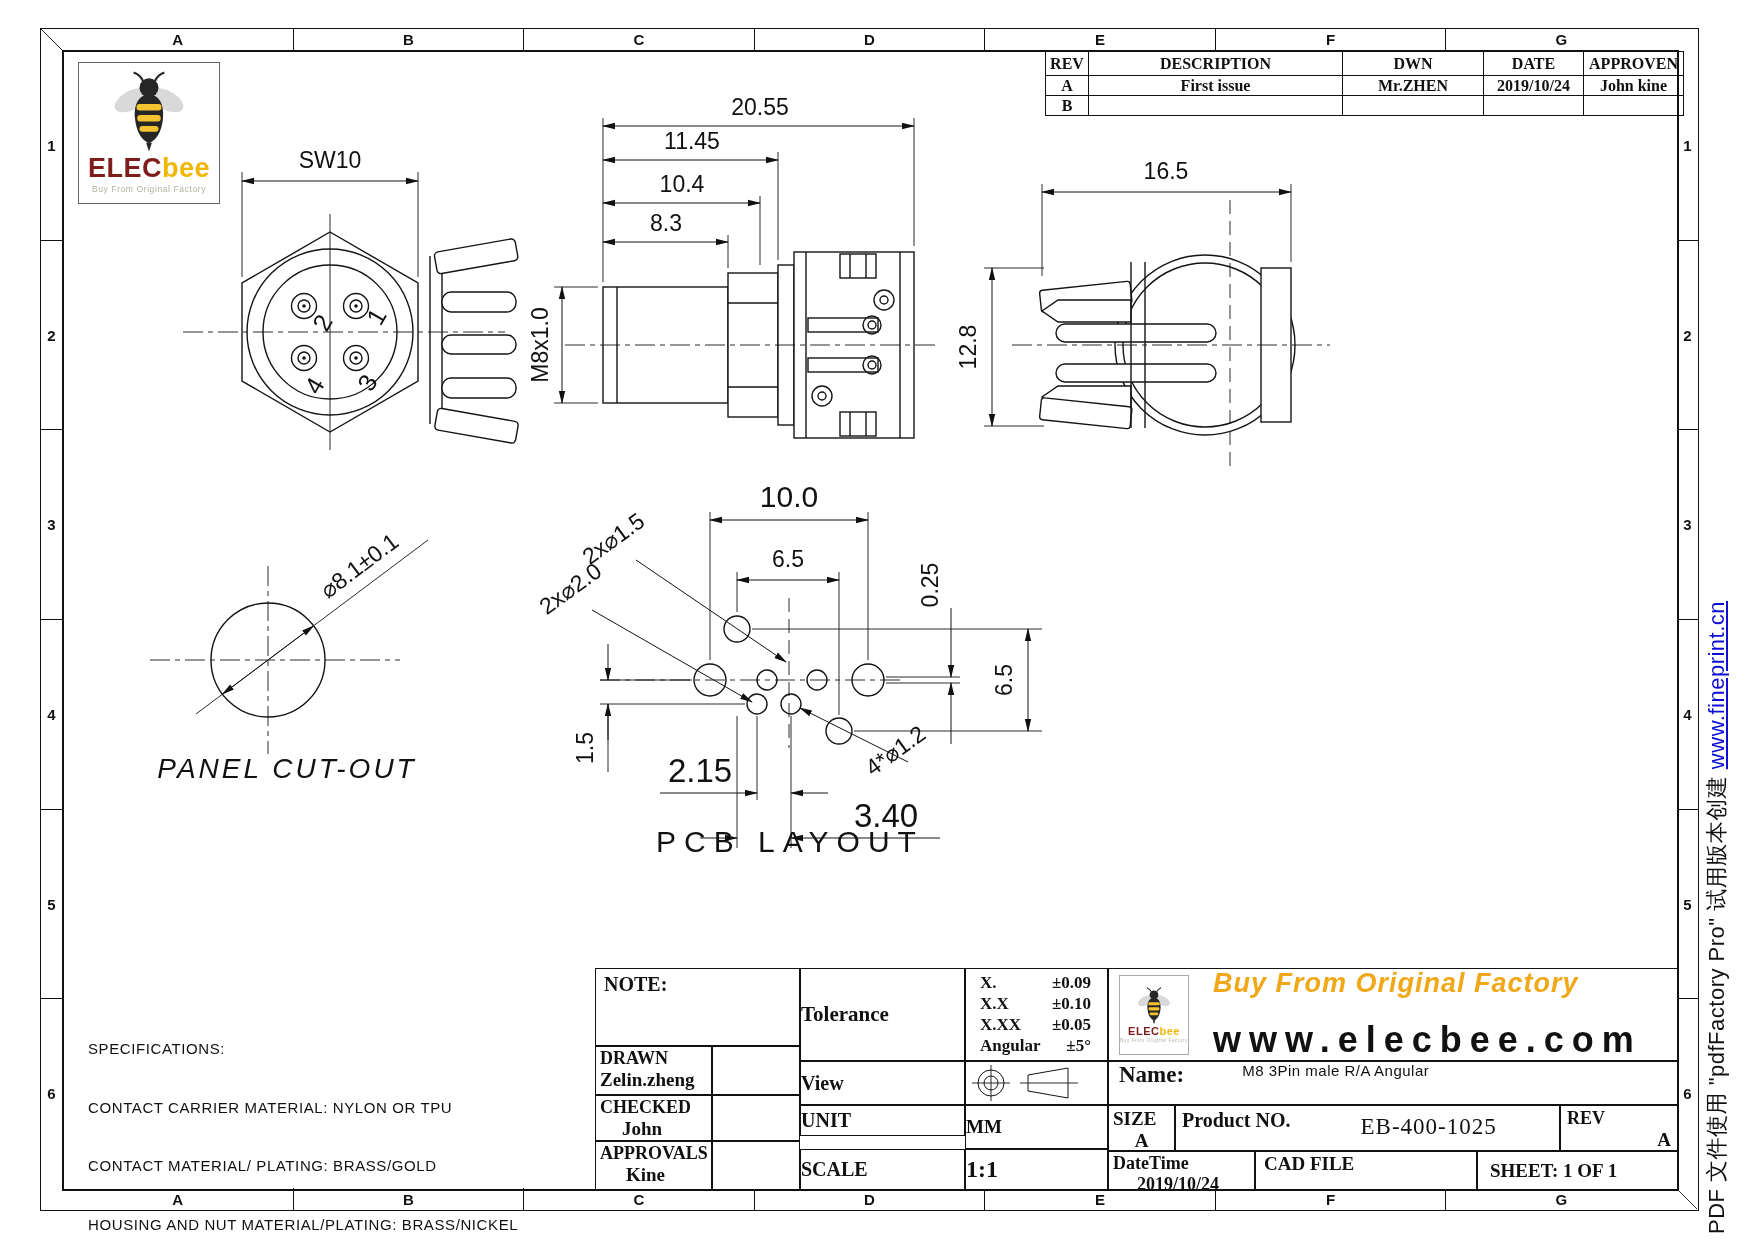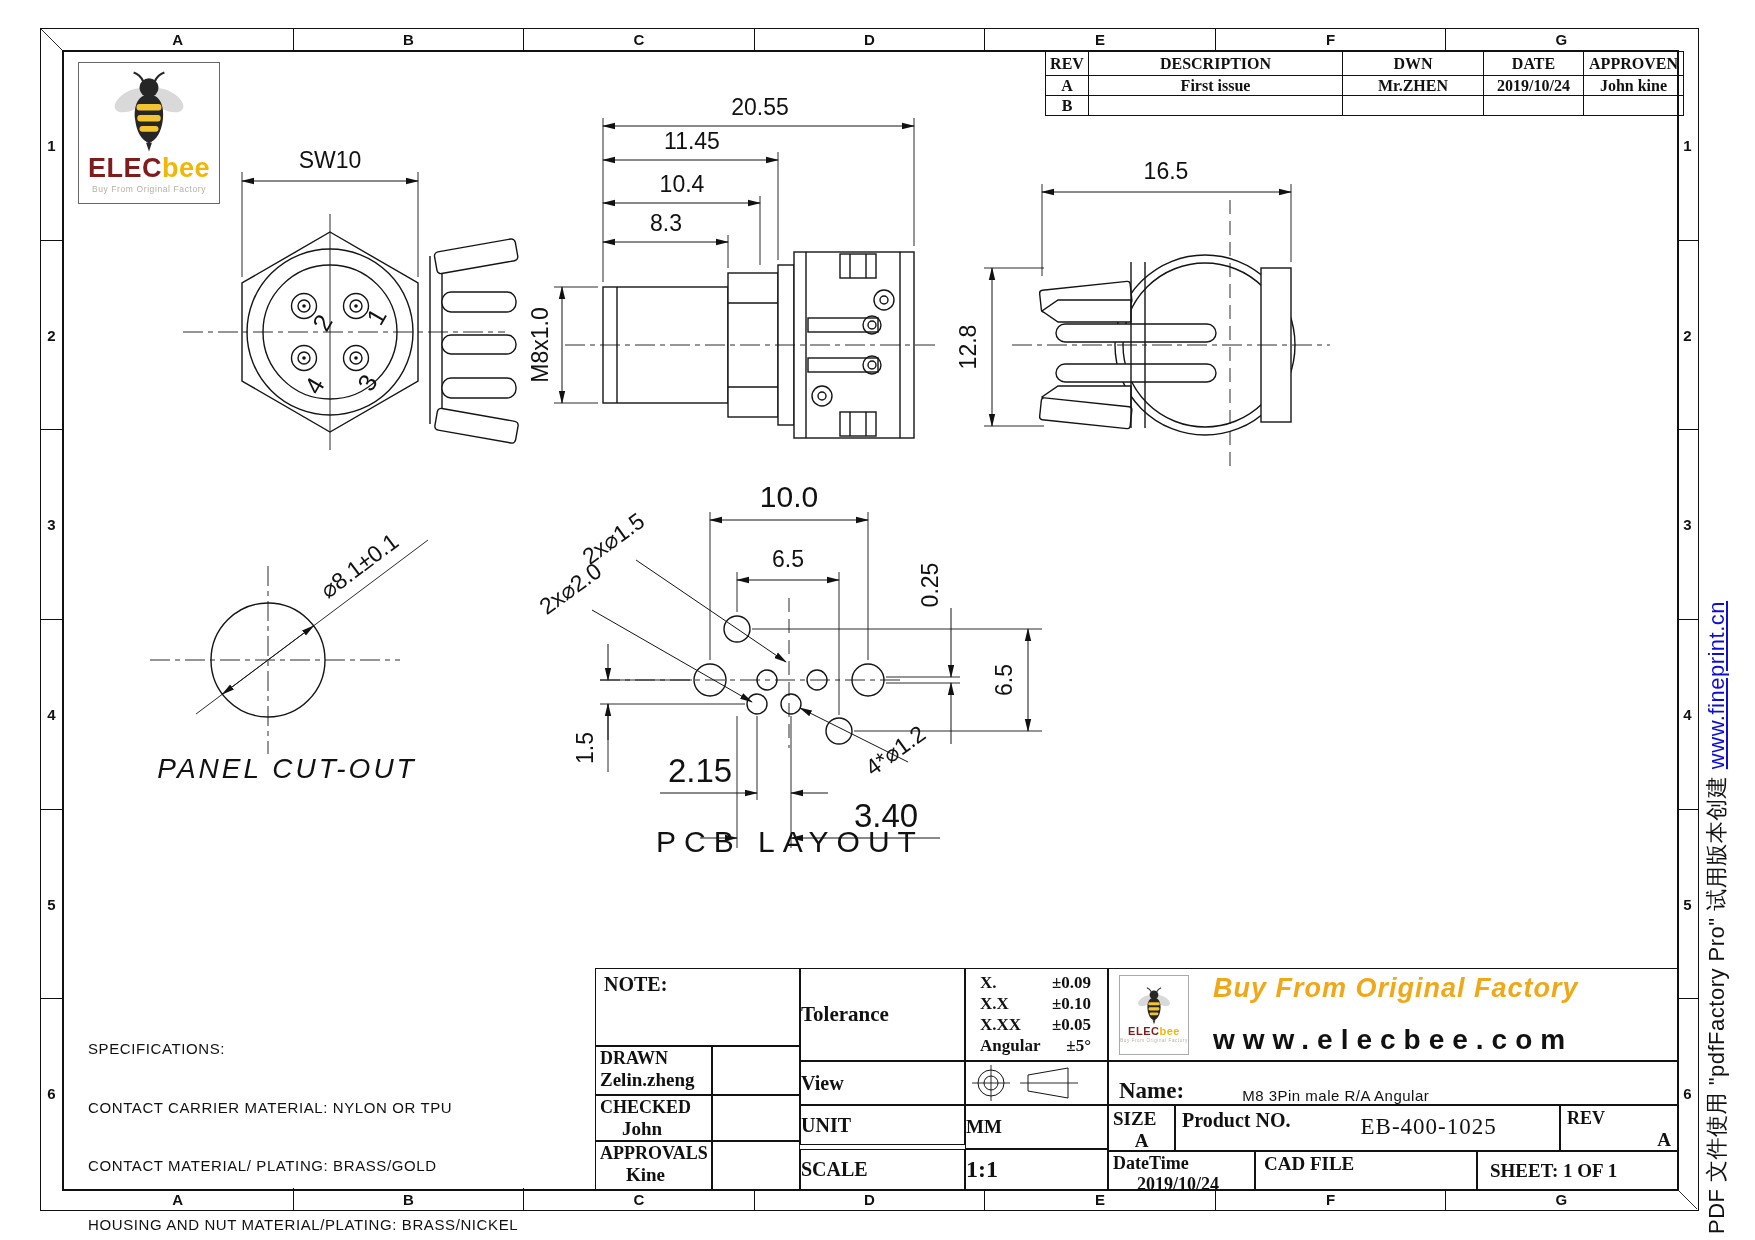--- a/index.html
+++ b/index.html
@@ -31,21 +31,21 @@
   
   #spec-block{left:88px;top:1000px;font-size:15px;line-height:19.5px;letter-spacing:.6px;white-space:pre}
   
   #title-block{left:595px;top:968px;width:1083px;height:222px}
   .tb{position:absolute;border:1.7px solid #121212;box-sizing:border-box;background:#fff}
   .lbl{font-family:"Liberation Serif",serif;font-weight:bold}
   .cen{display:flex;align-items:center;justify-content:flex-start}
   .tolrow{display:flex;justify-content:space-between;padding:0 16px 0 14px;
           font-family:"Liberation Serif",serif;font-weight:bold;font-size:17px;line-height:21px}
   #slogan{color:#f0a818;font-style:italic;font-weight:bold;font-size:27px;letter-spacing:1px}
-  #siteurl{font-weight:bold;font-size:28px;letter-spacing:8px;margin-top:20px}
+  #siteurl{font-weight:bold;font-size:36px;letter-spacing:8px;margin-top:20px}
   #mini-logo{width:68px;height:78px;border:1px solid #aaa;display:flex;flex-direction:column;
              align-items:center;justify-content:center;background:#fff}
   #mini-logo .brand{font-size:11px;margin-top:1px}
   #mini-logo .tagline{font-size:4.5px;margin-top:1px}
   
   #watermark{left:1702px;top:1234px;transform:rotate(-90deg);transform-origin:0 0;
              white-space:nowrap;font-size:22px;letter-spacing:.5px}
   #watermark .wm-link{color:#0d0dd6;text-decoration:underline}
   
   svg text{font-family:"Liberation Sans",sans-serif;fill:#111}
@@ -435,21 +435,21 @@
   <div class="tb cen" style="left:370px;top:93px;width:143px;height:44px">
     <svg width="120" height="40" viewBox="0 0 120 40">
       <circle cx="25" cy="20" r="13" class="dl"></circle>
         <circle cx="25" cy="20" r="7" class="dl"></circle>
       <line x1="6" y1="20" x2="44" y2="20" class="xl"></line>
         <line x1="25" y1="2" x2="25" y2="38" class="xl"></line>
       <polygon points="62,12 102,5 102,35 62,28" class="dl"></polygon>
       <line x1="54" y1="20" x2="112" y2="20" class="xl"></line>
     </svg>
   </div>
-  <div class="tb cen" style="left:205px;top:137px;width:165px;height:40px">
+  <div class="tb cen" style="left:205px;top:137px;width:165px;height:31px">
     <span class="lbl" style="font-size:20px">UNIT</span>
   </div>
   <div class="tb cen" style="left:370px;top:137px;width:143px;height:44px">
     <span class="lbl" style="font-size:19px">MM</span>
   </div>
   <div class="tb cen" style="left:205px;top:181px;width:165px;height:41px">
     <span class="lbl" style="font-size:20px">SCALE</span>
   </div>
   <div class="tb cen" style="left:370px;top:181px;width:143px;height:41px">
     <span class="lbl" style="font-size:24px">1:1</span>
@@ -461,21 +461,21 @@
           <use href="#bee"></use>
         </svg>
       <div class="brand"><span class="b1">ELEC</span><span class="b2">bee</span></div>
       <div class="tagline">Buy From Original Factory</div>
     </div>
     <div style="margin-left:24px">
       <div id="slogan">Buy From Original Factory</div>
       <div id="siteurl">www.elecbee.com</div>
     </div>
   </div>
-  <div class="tb" style="left:513px;top:93px;width:570px;height:44px;display:flex;align-items:flex-end">
+  <div class="tb" style="left:513px;top:93px;width:570px;height:44px;display:flex;align-items:flex-start">
     <span class="lbl" style="font-size:23px;margin-left:10px">Name:</span>
     <span style="font-size:15px;letter-spacing:.5px;margin-left:58px">M8 3Pin male R/A Angular</span>
   </div>
   <div class="tb" style="left:513px;top:137px;width:67px;height:46px;padding:2px 4px">
     <div class="lbl" style="font-size:19px">SIZE</div>
     <div class="lbl" style="font-size:19px;text-align:center">A</div>
   </div>
   <div class="tb" style="left:580px;top:137px;width:385px;height:46px;display:flex;align-items:flex-start">
     <span class="lbl" style="font-size:20px;margin:3px 0 0 6px">Product NO.</span>
     <span class="ser" style="font-weight:normal;font-size:23px;margin:8px 0 0 70px;letter-spacing:1px">EB-400-1025</span>

